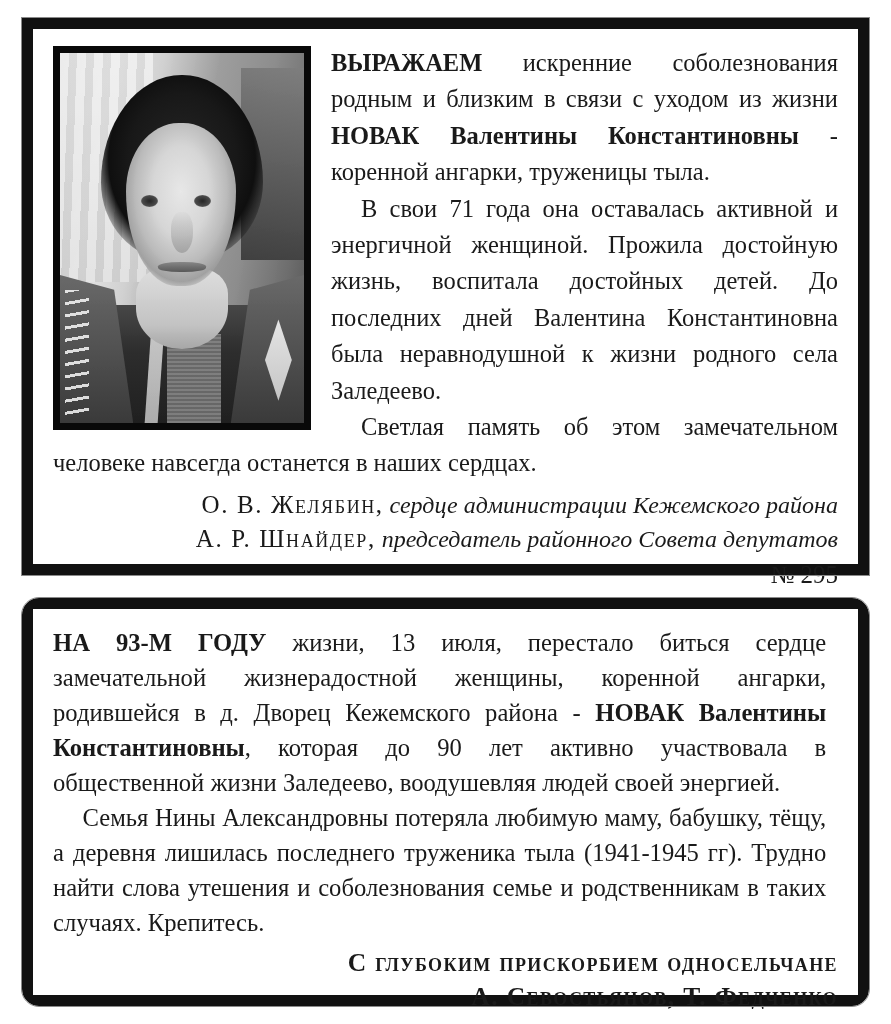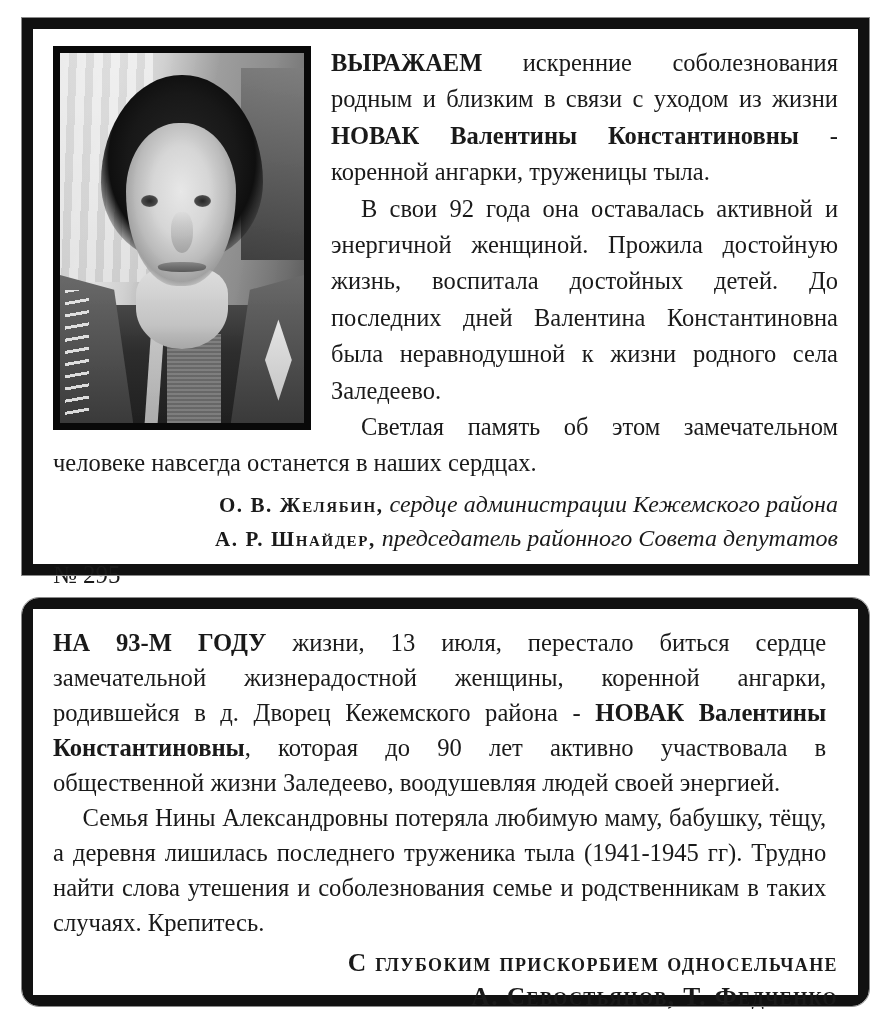--- a/index.html
+++ b/index.html
@@ -178,37 +178,37 @@
 
   
   .sig-block { margin-top: 6px; }
   .sig-line {
     text-align: right;
     font-size: 23.5px;
     line-height: 33px;
     white-space: nowrap;
   }
   .sig-name {
-    font-weight: bold;
+    font-weight: normal;
     font-variant: small-caps;
     letter-spacing: 1.6px;
-    font-size: 21px;
+    font-size: 25px;
   }
   .sig-role {
     font-style: italic;
     font-size: 24px;
   }
   .sig-caps {
     font-weight: bold;
     font-variant: small-caps;
     letter-spacing: 1.4px;
     font-size: 25.5px;
   }
   .ref-no {
-    text-align: left;
+    text-align: right;
     font-size: 25px;
     line-height: 34px;
     margin-top: 2px;
   }
 
   .clearfix::after { content: ""; display: block; clear: both; }
 </style>
 </head>
 <body>
 
@@ -234,21 +234,21 @@
           <div class="ph-face"></div>
           <div class="ph-eye-l"></div>
           <div class="ph-eye-r"></div>
           <div class="ph-nose"></div>
           <div class="ph-mouth"></div>
         </div>
       </div>
 
       <div class="body-text">
           <p><span class="nm">ВЫРАЖАЕМ</span><span> искренние соболезнования родным и близким в связи с уходом из жизни </span><span class="nm">НОВАК Валентины Константиновны</span><span> - коренной ангарки, труженицы тыла.</span></p>
-          <p class="ind"><span>В свои 92 года она оставалась активной и энергичной женщиной. Прожила достойную жизнь, воспитала достойных детей. До последних дней Валентина Константиновна была неравнодушной к жизни родного села Заледеево.</span></p>
+          <p class="ind"><span>В свои 71 года она оставалась активной и энергичной женщиной. Прожила достойную жизнь, воспитала достойных детей. До последних дней Валентина Константиновна была неравнодушной к жизни родного села Заледеево.</span></p>
           <p class="ind"><span>Светлая память об этом замечательном человеке навсегда останется в наших сердцах.</span></p>
         </div>
 
       <div class="sig-block">
         <div class="sig-line">
           <span class="sig-name">О. В. Желябин,</span>
           <span class="sig-role">сердце администрации Кежемского района</span>
         </div>
         <div class="sig-line">
           <span class="sig-name">А. Р. Шнайдер,</span>

